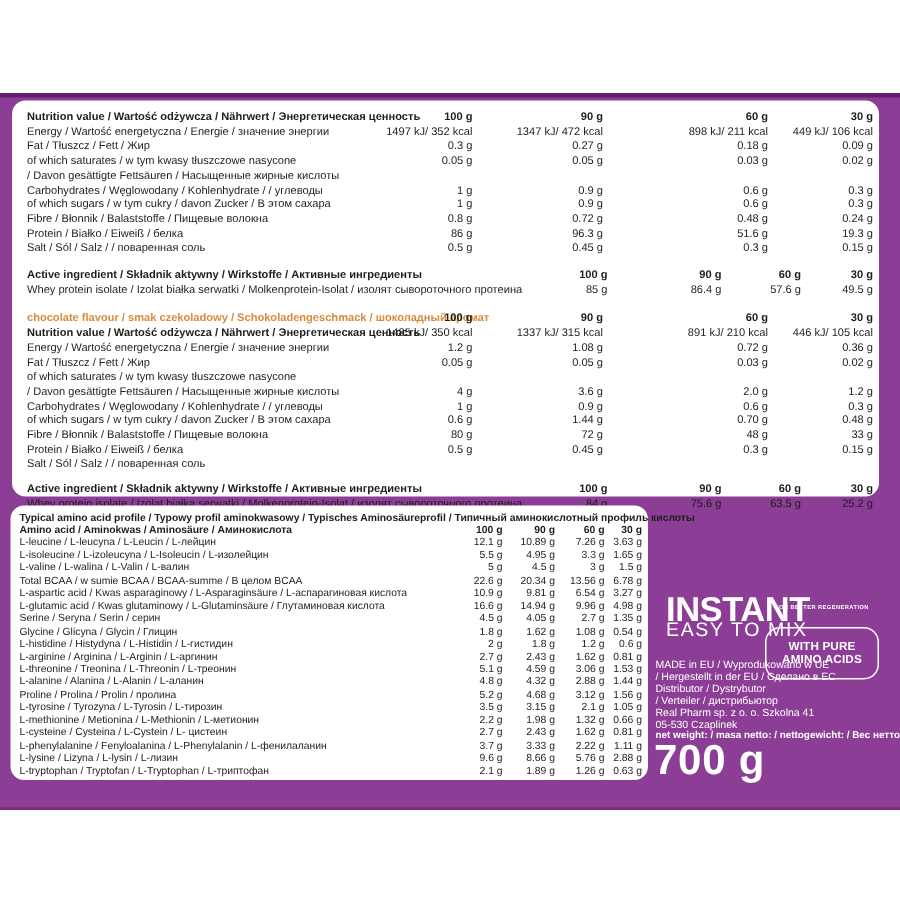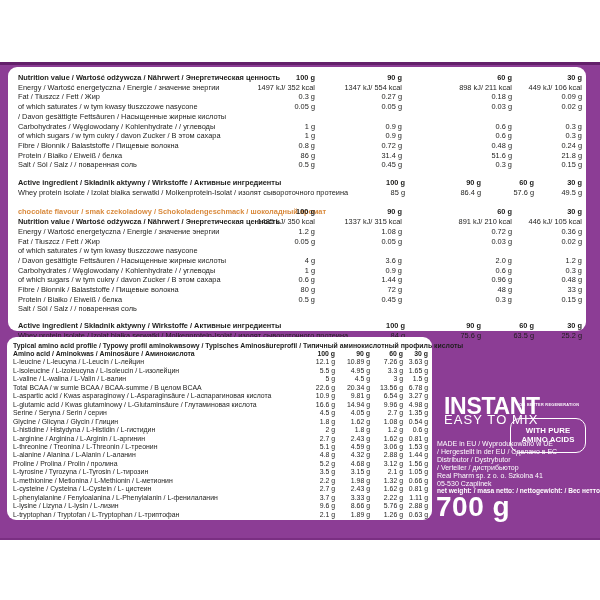--- a/index.html
+++ b/index.html
@@ -57,21 +57,21 @@
         <span class="tlabel">Nutrition value / Wartość odżywcza / Nährwert / Энергетическая ценность</span>
         <span class="tval">100 g</span>
         <span class="tval">90 g</span>
         <span class="tval">60 g</span>
         <span class="tval">30 g</span>
       </div>
       <div>
           <div class="trow">
             <span class="tlabel">Energy / Wartość energetyczna / Energie / значение энергии</span>
             <span class="tval">1497 kJ/ 352 kcal</span>
-            <span class="tval">1347 kJ/ 554 kcal</span>
+            <span class="tval">1347 kJ/ 472 kcal</span>
             <span class="tval">898 kJ/ 211 kcal</span>
             <span class="tval">449 kJ/ 106 kcal</span>
           </div>
           <div class="trow">
             <span class="tlabel">Fat / Tłuszcz / Fett / Жир</span>
             <span class="tval">0.3 g</span>
             <span class="tval">0.27 g</span>
             <span class="tval">0.18 g</span>
             <span class="tval">0.09 g</span>
           </div>
@@ -106,23 +106,23 @@
           <div class="trow">
             <span class="tlabel">Fibre / Błonnik / Balaststoffe / Пищевые волокна</span>
             <span class="tval">0.8 g</span>
             <span class="tval">0.72 g</span>
             <span class="tval">0.48 g</span>
             <span class="tval">0.24 g</span>
           </div>
           <div class="trow">
             <span class="tlabel">Protein / Białko / Eiweiß / белка</span>
             <span class="tval">86 g</span>
-            <span class="tval">31.4 g</span>
+            <span class="tval">96.3 g</span>
             <span class="tval">51.6 g</span>
-            <span class="tval">21.8 g</span>
+            <span class="tval">19.3 g</span>
           </div>
           <div class="trow">
             <span class="tlabel">Salt / Sól / Salz / / поваренная соль</span>
             <span class="tval">0.5 g</span>
             <span class="tval">0.45 g</span>
             <span class="tval">0.3 g</span>
             <span class="tval">0.15 g</span>
           </div>
         </div>
     </div>
@@ -194,21 +194,21 @@
             <span class="tlabel">Carbohydrates / Węglowodany / Kohlenhydrate / / углеводы</span>
             <span class="tval">1 g</span>
             <span class="tval">0.9 g</span>
             <span class="tval">0.6 g</span>
             <span class="tval">0.3 g</span>
           </div>
           <div class="trow">
             <span class="tlabel">of which sugars / w tym cukry / davon Zucker / В этом сахара</span>
             <span class="tval">0.6 g</span>
             <span class="tval">1.44 g</span>
-            <span class="tval">0.96 g</span>
+            <span class="tval">0.70 g</span>
             <span class="tval">0.48 g</span>
           </div>
           <div class="trow">
             <span class="tlabel">Fibre / Błonnik / Balaststoffe / Пищевые волокна</span>
             <span class="tval">80 g</span>
             <span class="tval">72 g</span>
             <span class="tval">48 g</span>
             <span class="tval">33 g</span>
           </div>
           <div class="trow">

